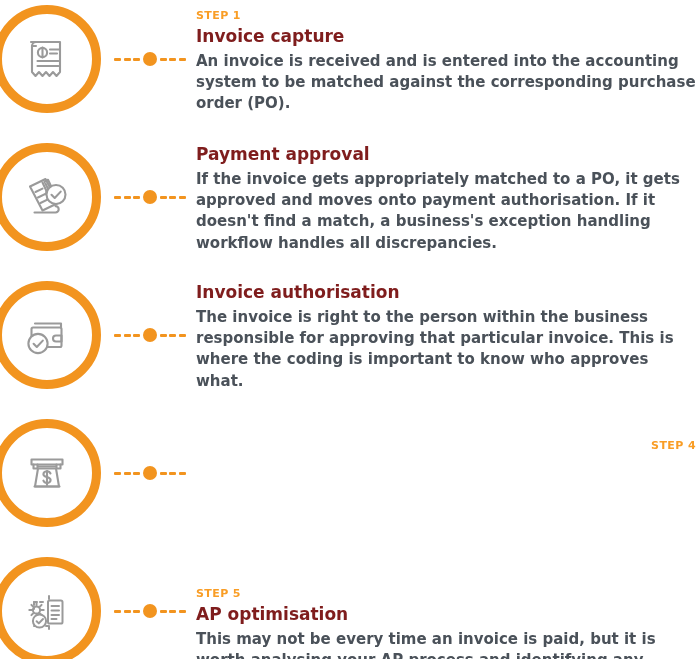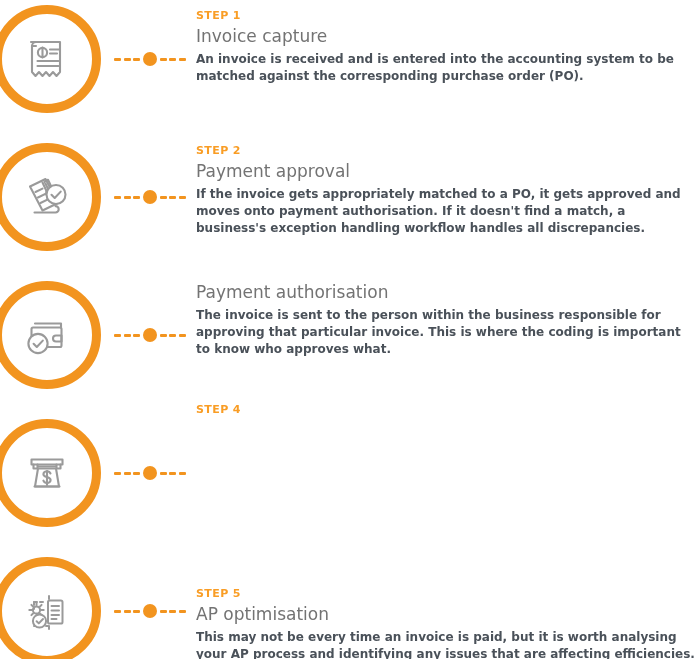--- a/index.html
+++ b/index.html
@@ -19,24 +19,24 @@
     display:flex;align-items:center;justify-content:space-between;
   }
   .dash{width:7px;height:3px;background:#F2941F;border-radius:1px;}
   .knob{width:14px;height:14px;border-radius:50%;background:#F2941F;}
   .content{position:absolute;left:196px;width:500px;}
   .step-label{
     color:#F99D25;font-size:11px;font-weight:bold;letter-spacing:.4px;
     margin:0 0 6px 0;line-height:1;
   }
   .step-title{
-    color:#737373;font-size:17px;font-weight:normal;margin:0 0 5px 0;line-height:1.1;
+    color:#7f1d1d;font-size:17px;font-weight:bold;margin:0 0 5px 0;line-height:1.1;
   }
   .step-desc{
-    color:#4A5159;font-size:12px;line-height:1.42;margin:0;font-weight:bold;
+    color:#4A5159;font-size:15px;line-height:1.42;margin:0;font-weight:bold;
   }
 </style>
 </head>
 <body>
 
 <div class="step" style="top:0px;">
   <div class="badge" style="top:5px;">
     <span>
       <svg width="58" height="58" viewBox="0 0 58 58" fill="none" stroke="#9A9A9A" stroke-width="2.1" stroke-linecap="round" stroke-linejoin="round">
         <path d="M13 12 h5 a4 4 0 0 0 -4 4 v0 h4"></path>
@@ -86,21 +86,20 @@
   <div class="connector" style="top:190px;">
     <span class="dash"></span>
     <span class="dash"></span>
     <span class="dash"></span>
     <span class="knob"></span>
     <span class="dash"></span>
     <span class="dash"></span>
     <span class="dash"></span>
   </div>
   <div class="content" style="top:145px;">
-    <p class="step-label">STEP 2</p>
     <h3 class="step-title">Payment approval</h3>
     <p class="step-desc">If the invoice gets appropriately matched to a PO, it gets approved and moves onto payment authorisation. If it doesn't find a match, a business's exception handling workflow handles all discrepancies.</p>
   </div>
 </div>
 
 <div class="step" style="top:0px;">
   <div class="badge" style="top:281px;">
     <span>
       <svg width="58" height="58" viewBox="0 0 58 58" fill="none" stroke="#9A9A9A" stroke-width="2.1" stroke-linecap="round" stroke-linejoin="round">
         <path d="M17 17.5 h26 v4"></path>
@@ -114,22 +113,22 @@
   <div class="connector" style="top:328px;">
     <span class="dash"></span>
     <span class="dash"></span>
     <span class="dash"></span>
     <span class="knob"></span>
     <span class="dash"></span>
     <span class="dash"></span>
     <span class="dash"></span>
   </div>
   <div class="content" style="top:283px;">
-    <h3 class="step-title">Payment authorisation</h3>
-    <p class="step-desc">The invoice is sent to the person within the business responsible for approving that particular invoice. This is where the coding is important to know who approves what.</p>
+    <h3 class="step-title">Invoice authorisation</h3>
+    <p class="step-desc">The invoice is right to the person within the business responsible for approving that particular invoice. This is where the coding is important to know who approves what.</p>
   </div>
 </div>
 
 <div class="step" style="top:0px;">
   <div class="badge" style="top:419px;">
     <span>
       <svg width="58" height="58" viewBox="0 0 58 58" fill="none" stroke="#9A9A9A" stroke-width="2.1" stroke-linecap="round" stroke-linejoin="round">
         <path d="M13.5 15.5 h31 v5 h-31 Z"></path>
         <path d="M15.5 20.5 v4 h4 v-4"></path>
         <path d="M38.5 20.5 v4 h4 v-4"></path>
@@ -144,21 +143,21 @@
   </div>
   <div class="connector" style="top:466px;">
     <span class="dash"></span>
     <span class="dash"></span>
     <span class="dash"></span>
     <span class="knob"></span>
     <span class="dash"></span>
     <span class="dash"></span>
     <span class="dash"></span>
   </div>
-  <div class="content" style="top:404px;">
+  <div class="content" style="top:440px;text-align:right;">
     <p class="step-label">STEP 4</p>
   </div>
 </div>
 
 <div class="step" style="top:0px;">
   <div class="badge" style="top:557px;">
     <span>
       <svg width="58" height="58" viewBox="0 0 58 58" fill="none" stroke="#9A9A9A" stroke-width="2" stroke-linecap="round" stroke-linejoin="round">
         <path d="M16 20 h12" stroke-dasharray="3 3"></path>
         <path d="M16 20 v7" stroke-dasharray="3 3"></path>

